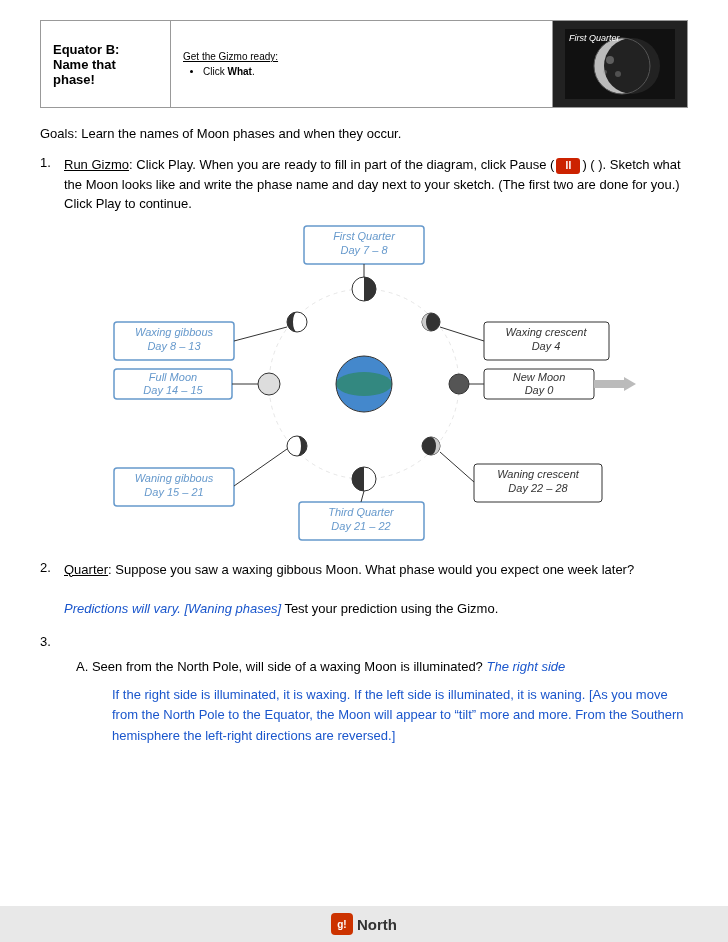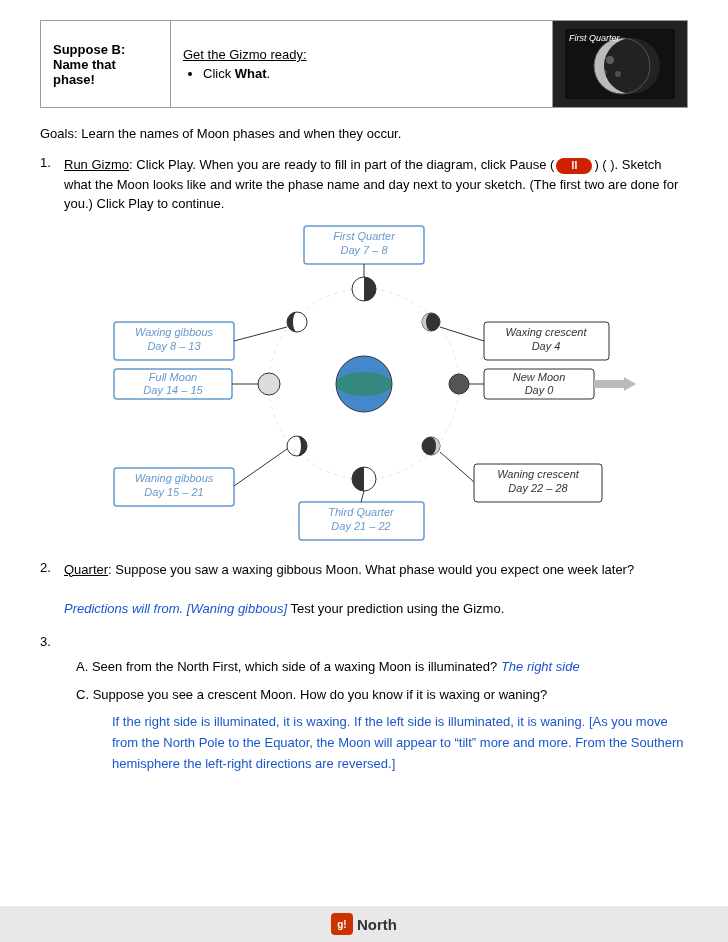--- a/index.html
+++ b/index.html
@@ -31,21 +31,21 @@
       border: 1px solid #999;
       padding: 8px 12px;
       vertical-align: middle;
     }
     .header-left {
       width: 130px;
       font-weight: bold;
       font-size: 13px;
     }
     .header-center {
-      font-size: 13px;
+      font-size: 10px;
     }
     .header-center .gizmo-link {
       text-decoration: underline;
       font-weight: normal;
     }
     .header-center ul {
       margin-left: 20px;
       margin-top: 4px;
     }
     .header-right {
@@ -100,23 +100,23 @@
     .underline { text-decoration: underline; }
     .bold { font-weight: normal; }
     .pause-badge {
       display: inline-flex;
       align-items: center;
       justify-content: center;
       background: #cc2200;
       color: white;
       font-size: 10px;
       font-weight: bold;
-      width: 36px;
+      width: 24px;
       height: 16px;
-      border-radius: 8px;
+      border-radius: 3px;
       margin: 0 2px;
       vertical-align: middle;
     }
 
     
     .diagram-container {
       position: relative;
       width: 560px;
       height: 320px;
       margin: 10px auto 16px auto;
@@ -187,21 +187,21 @@
   </style>
 </head>
 <body>
 
 <div class="page">
 
   <table class="header-table">
     <tbody>
         <tr>
       <td class="header-left">
-        <span>Suppose B:</span><br>
+        <span>Equator B:</span><br>
         <span>Name that phase!</span>
       </td>
       <td class="header-center">
         <span class="gizmo-link">Get the Gizmo ready:</span><br>
         <ul>
           <li><span>Click <strong>What</strong>.</span></li>
         </ul>
       </td>
       <td class="header-right">
         <div class="moon-image">
@@ -327,43 +327,39 @@
       </svg>
     </div>
   </div>
 
   <div class="section">
     <div style="display:flex; align-items:flex-start;">
       <span class="section-num">2.</span>
       <span class="section-content">
         <span class="underline">Quarter</span><span>: Suppose you saw a waxing gibbous Moon. What phase would you expect one week later?</span>
         <br><br>
-        <span class="italic-blue">Predictions will from. [Waning gibbous]</span><span>   Test your prediction using the Gizmo.</span>
+        <span class="italic-blue">Predictions will vary. [Waning phases]</span><span>   Test your prediction using the Gizmo.</span>
       </span>
     </div>
   </div>
 
   <div class="section">
     <div style="display:flex; align-items:flex-start;">
       <span class="section-num">3.</span>
     </div>
 
     <div class="sub-items">
 
       <div class="sub-item">
         <span>A.</span>
-        <span>Seen from the North First, which side of a waxing Moon is illuminated?</span>
+        <span>Seen from the North Pole, will side of a waxing Moon is illuminated?</span>
         <span class="italic-blue">The right side</span>
       </div>
 
 
-      <div class="sub-item">
-        <span>C.</span>
-        <span>Suppose you see a crescent Moon. How do you know if it is waxing or waning?</span>
-      </div>
       <div class="italic-answer">If the right side is illuminated, it is waxing. If the left side is illuminated, it is waning. [As you move from the North Pole to the Equator, the Moon will appear to “tilt” more and more. From the Southern hemisphere the left-right directions are reversed.]</div>
     </div>
   </div>
 
   <div class="footer">
     <div class="gizmos-logo">
       <div class="gizmos-icon">
         <span>g!</span>
       </div>
       <span>North</span>

